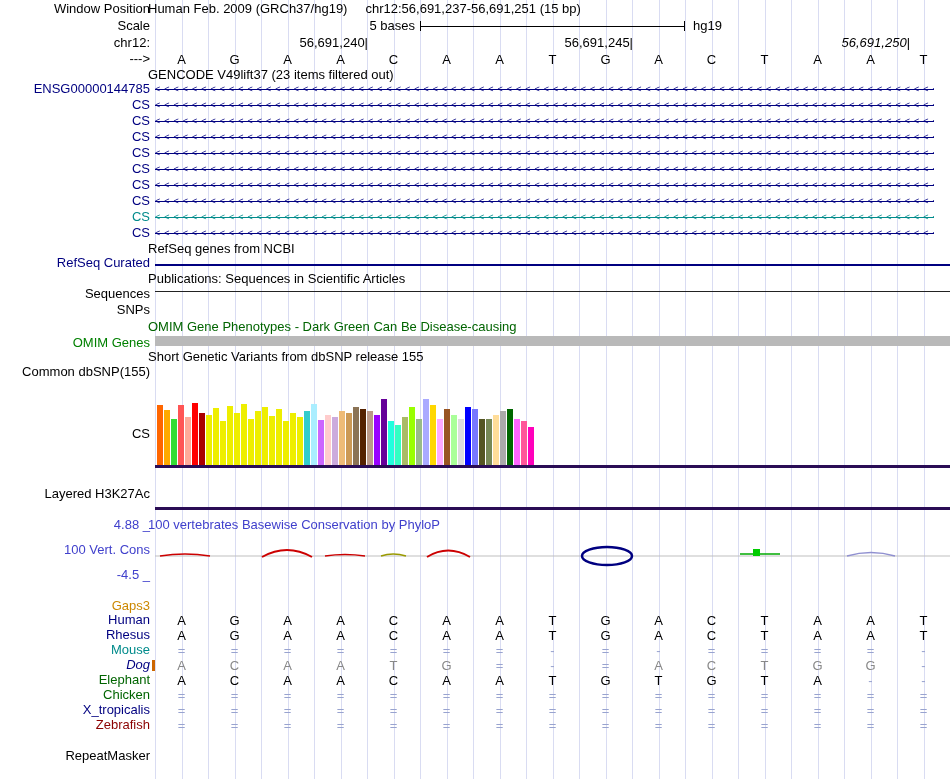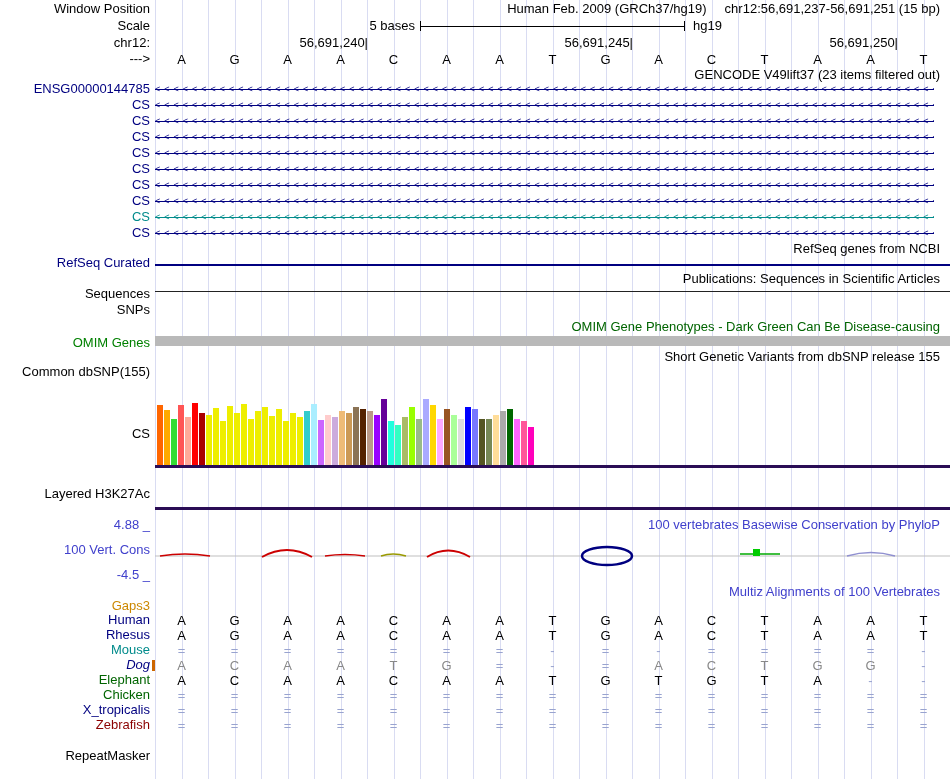--- a/index.html
+++ b/index.html
@@ -2,21 +2,21 @@
 <html><head>
 <meta charset="utf-8">
 <style>
   *{margin:0;padding:0;box-sizing:border-box}
   html,body{background:#fff}
   #root{position:relative;width:950px;height:779px;overflow:hidden;background:#fff;
         font-family:"Liberation Sans","DejaVu Sans",sans-serif;font-size:13px;color:#000}
   .vline{position:absolute;top:0;bottom:0;width:1px;background:#d9dcf2}
   .lbl{position:absolute;left:0;width:150px;text-align:right;white-space:nowrap;line-height:14px}
   .abs{position:absolute;white-space:nowrap;line-height:14px}
-  .title{position:absolute;left:155px;width:785px;text-align:right;white-space:nowrap;line-height:14px}
+  .title{position:absolute;left:148px;width:785px;text-align:left;white-space:nowrap;line-height:14px}
   .blue{color:#4040cc}
   .cells{position:absolute;left:155px;width:795px;height:15px}
   .cell{position:absolute;top:0;width:53px;text-align:center;line-height:15px}
   .trackrow{position:absolute;left:0;right:16px;height:16px}
   .arrows{position:absolute;left:155px;right:0;top:1px;height:13px;line-height:13px;font-size:9px;
           letter-spacing:4px;overflow:hidden;white-space:nowrap;
           background-repeat:no-repeat;background-position:0 6px;background-size:100% 1px}
   .hline{position:absolute;left:155px;right:0}
   .scalebar{position:absolute;height:10px;border-left:1px solid #000;border-right:1px solid #000;
             background:linear-gradient(#000,#000) no-repeat 0 50%/100% 1px}
@@ -68,21 +68,21 @@
 
   <span class="lbl" style="top:19px">Scale</span>
   <span class="abs" style="top:19px;right:535px">5 bases</span>
   <div class="scalebar" style="left:420px;top:21px;width:265px"></div>
   <span class="abs" style="top:19px;left:693px">hg19</span>
 
   <span class="lbl" style="top:36px">chr12:</span>
   <div>
       <span class="rtick" style="right: 582px;">56,691,240|</span>
       <span class="rtick" style="right: 317px;">56,691,245|</span>
-      <span class="rtick" style="right: 52px;">56,691,250|</span>
+      <span class="rtick" style="right: 40px; font-style: italic;">56,691,250|</span>
     </div>
 
   <span class="lbl" style="top:52px">---&gt;</span>
   <div class="cells" style="top:52px">
       <span class="cell" style="left: 0px;">A</span>
       <span class="cell" style="left: 53px;">G</span>
       <span class="cell" style="left: 106px;">A</span>
       <span class="cell" style="left: 159px;">A</span>
       <span class="cell" style="left: 212px;">C</span>
       <span class="cell" style="left: 265px;">A</span>
@@ -229,21 +229,20 @@
     <path d="M170 26 Q190 23 210 26" stroke="#cc0000" fill="none" stroke-width="1.5"></path>
     <path d="M226 26 Q238 22 251 26" stroke="#9a9a00" fill="none" stroke-width="1.5"></path>
     <path d="M272 27 Q293 14 315 27" stroke="#cc0000" fill="none" stroke-width="2"></path>
     <ellipse cx="452" cy="26" rx="25" ry="9" stroke="#000080" fill="none" stroke-width="2.5"></ellipse>
     <line x1="585" y1="24" x2="625" y2="24" stroke="#00aa00" stroke-width="1.5"></line>
     <rect x="598" y="19" width="7" height="7" fill="#00cc00"></rect>
     <path d="M692 26 Q716 19 740 26" stroke="#9090d0" fill="none" stroke-width="1.5"></path>
   </svg>
   <span class="lbl blue" style="top:568px">-4.5 _</span>
 
-  <div class="title blue" style="top:585px">Multiz Alignments of 100 Vertebrates</div>
   <span class="lbl" style="top:599px;color:#cc8800">Gaps3</span>
   <div>
       <div class="trackrow" style="top: 613px; height: 15px;">
         <span class="lbl" style="color: rgb(0, 0, 128);">Human</span>
         <div class="cells" style="top: 0px;">
           <span class="cell" style="left: 0px; color: rgb(0, 0, 0);">A</span>
           <span class="cell" style="left: 53px; color: rgb(0, 0, 0);">G</span>
           <span class="cell" style="left: 106px; color: rgb(0, 0, 0);">A</span>
           <span class="cell" style="left: 159px; color: rgb(0, 0, 0);">A</span>
           <span class="cell" style="left: 212px; color: rgb(0, 0, 0);">C</span>

